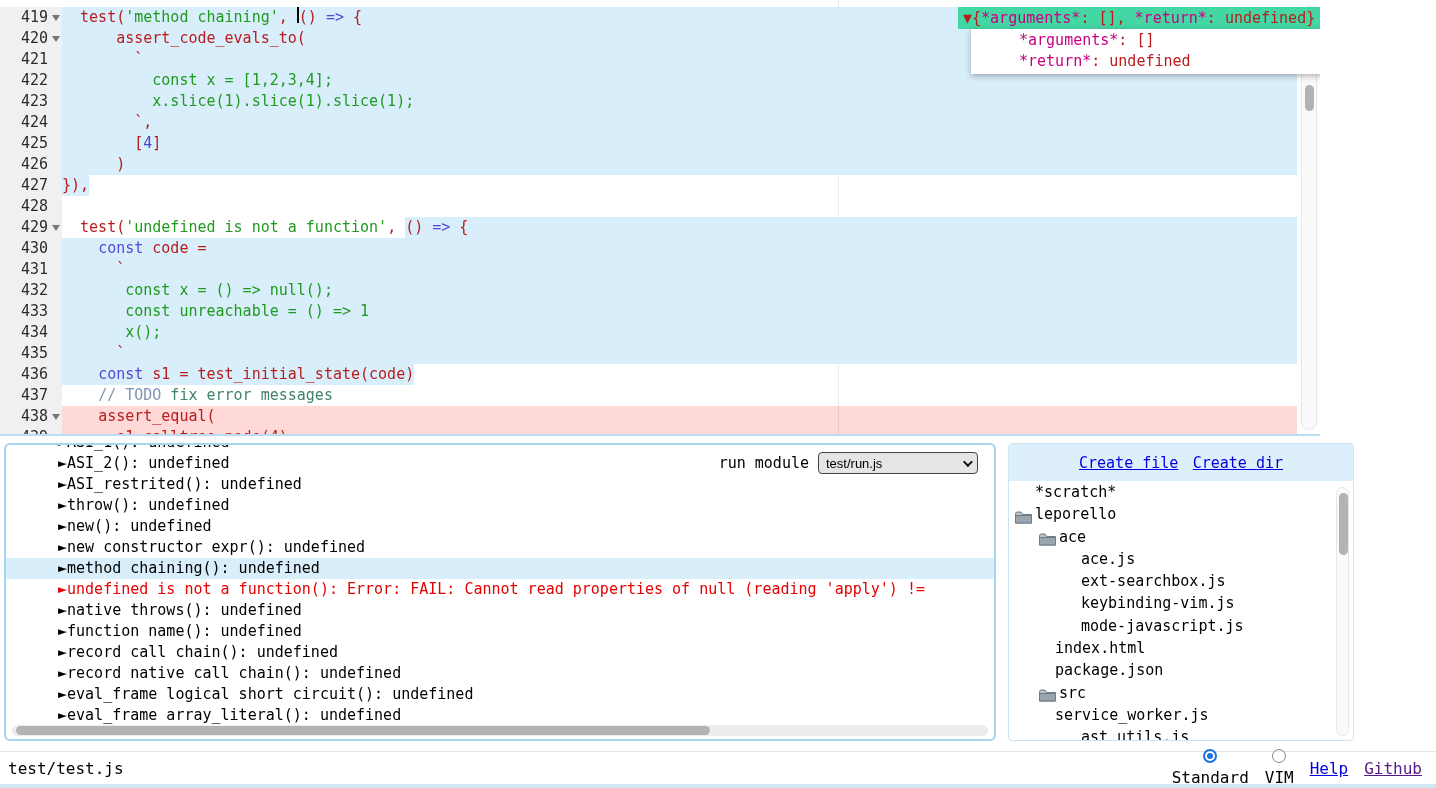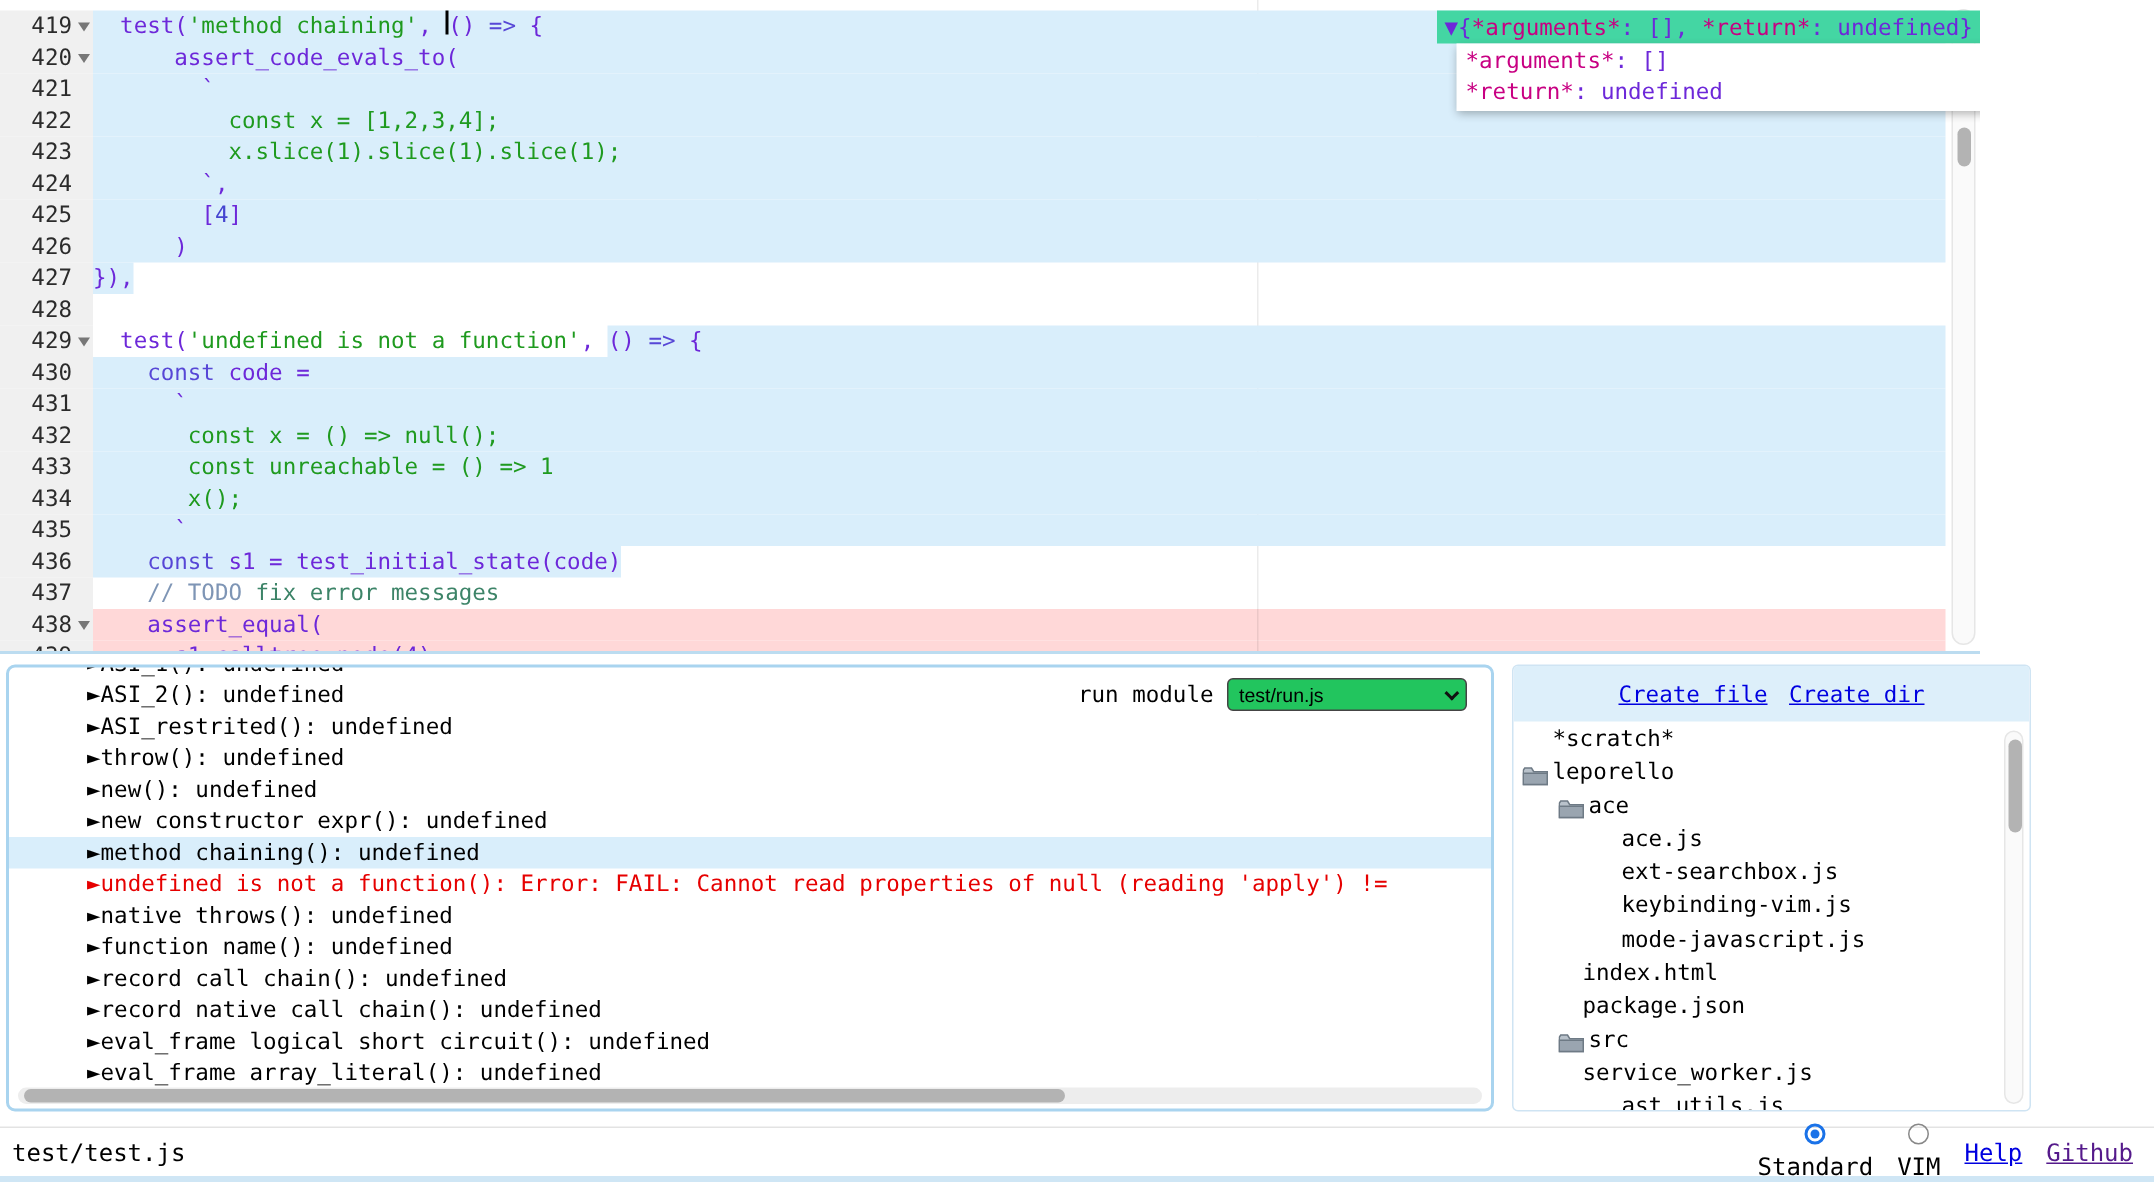--- a/index.html
+++ b/index.html
@@ -20,50 +20,50 @@
     padding-right:14px;position:relative;}
   .fold{position:absolute;right:2px;top:8px;width:0;height:0;
     border-left:4px solid transparent;border-right:4px solid transparent;
     border-top:6px solid #777;}
   .code{flex:1;display:flex;white-space:pre;color:#000;}
   .code span{flex:0 0 auto;white-space:pre;}
   .bg-sel{background:var(--sel);position:relative;z-index:2;}
   .bg-err{background:var(--err-bg);}
   .hl{background:var(--sel);display:inline-block;}
   .tail{flex:1 1 auto !important;background:var(--sel);position:relative;z-index:2;}
-  .sg-d{color:#6d28d9}.sg-s{color:var(--green)}.sg-k{color:var(--kw)}
+  .sg-d{color:#b91c1c}.sg-s{color:var(--green)}.sg-k{color:var(--kw)}
   .sg-n{color:var(--num)}.sg-c1{color:var(--c1)}.sg-c2{color:var(--c2)}
   .sg-key{color:var(--magenta)}
   .cursor{display:inline-block;width:2px;height:16px;background:#000;
     vertical-align:middle;margin:0 0 2px 0;}
   #print-margin{position:absolute;left:838px;top:0;width:1px;height:434px;
     background:rgba(0,0,0,0.08);z-index:1;}
   
   #tooltip{position:absolute;left:958px;top:7px;z-index:20;font-size:15px;}
   #tt-header{display:inline-block;height:22px;line-height:22px;background:var(--tt-green);
     padding:0 5px;white-space:pre;}
   #tt-body{position:absolute;left:13px;top:22px;width:370px;background:#fff;
     box-shadow:0 2px 6px rgba(0,0,0,.3);padding:1px 0 2px 0;}
-  .tt-row{height:21px;line-height:21px;white-space:pre;padding-left:6px;}
+  .tt-row{height:21px;line-height:21px;white-space:pre;padding-left:6px;margin-left:42px;}
   
   .sb-track-v{position:absolute;background:#fafafa;border:1px solid #e6e6e6;border-radius:8px;}
   .sb-thumb{position:absolute;background:#b3b3b3;border-radius:5px;}
   #ed-sb{right:3px;top:6px;width:16px;height:424px;}
   #ed-sb .sb-thumb{left:3px;top:78px;width:9px;height:26px;}
   
   #calltree{position:absolute;left:4px;top:443px;width:992px;height:298px;background:#fff;
     border:2px solid var(--panel-border);border-radius:6px;overflow:hidden;}
   #ct-list{margin-top:-13px;}
   .ct-row{height:21px;line-height:21px;font-size:15px;white-space:pre;padding-left:52px;color:#000;}
   .ct-sel{background:var(--sel);}
   .ct-err{color:var(--err-text);}
   #run-module{position:absolute;top:7px;right:16px;display:flex;align-items:center;z-index:3;}
   #run-module-label{font-size:15px;margin-right:9px;}
   #run-module-select{width:160px;height:22px;border:1px solid #444;border-radius:4px;
-    background:#22c55e;display:flex;align-items:center;justify-content:space-between;
+    background:#e5e5e5;display:flex;align-items:center;justify-content:space-between;
     padding:0 7px;font-family:"Liberation Sans",sans-serif;font-size:13px;cursor:default;}
   .chev{width:7px;height:7px;border-right:2px solid #111;border-bottom:2px solid #111;
     transform:rotate(45deg) translateY(-2px);}
   #ct-hsb{position:absolute;left:6px;right:6px;bottom:3px;height:11px;background:#ededed;
     border-radius:6px;}
   #ct-hsb .sb-thumb{left:4px;top:1px;width:694px;height:9px;}
   
   #files{position:absolute;left:1008px;top:443px;width:346px;height:298px;background:#fff;
     border:1px solid #cfe4f3;border-radius:4px;overflow:hidden;}
   #files-header{height:37px;background:var(--header-blue);display:flex;align-items:center;

